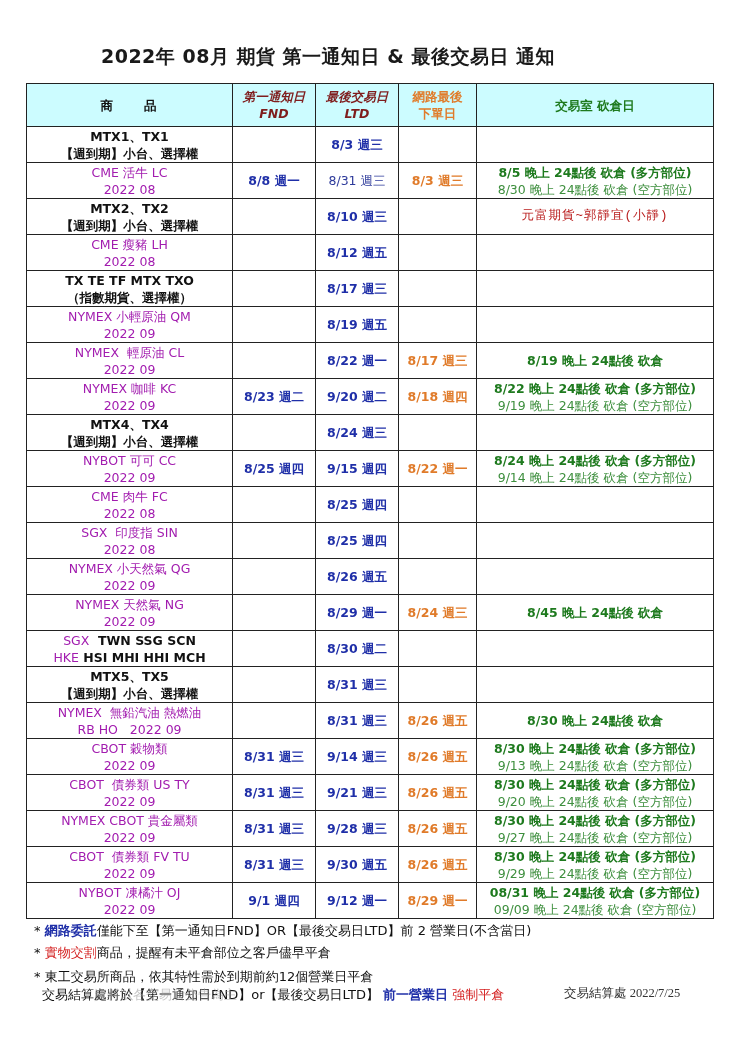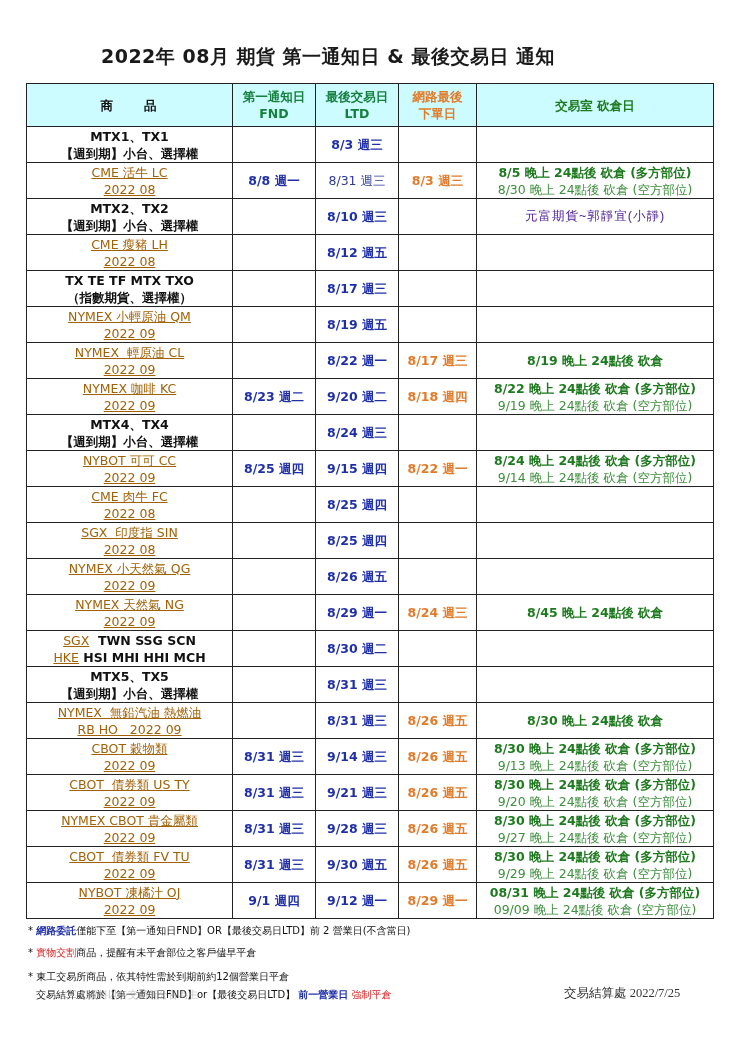--- a/index.html
+++ b/index.html
@@ -13,32 +13,32 @@
     position: absolute; left: 26px; top: 83px; width: 687px;
     border-collapse: collapse; table-layout: fixed;
   }
   table.sched th, table.sched td {
     border: 1.5px solid #222; text-align: center; vertical-align: middle;
     font-size: 12.5px; line-height: 17px; padding: 0 2px; overflow: hidden; white-space: nowrap;
   }
   table.sched thead th { background: #ccfcff; height: 43px; font-weight: bold; }
   table.sched tbody td { height: 36px; }
   .h-product { color: #111; letter-spacing: 2px; }
-  .h-fnd, .h-ltd { color: #15803d; }
+  .h-fnd, .h-ltd { color: #7f1d1d; font-style: italic; }
   .h-web { color: #e07b2a; font-weight: normal; }
   .h-desk { color: #1e7a1e; font-weight: normal; }
   .prod-bold { font-weight: bold; color: #111; }
-  .prod-link { color: #a16207; text-decoration: underline; font-weight: normal; margin-top: 21px; }
+  .prod-link { color: #a21caf; font-weight: normal; margin-top: 21px; }
   .blue-b { color: #1f2fa8; font-weight: bold; }
   .blue-n { color: #2d3a9a; font-weight: normal; }
   .orange-b { color: #e07b2a; font-weight: bold; }
   .green-b { color: #1e7a1e; font-weight: bold; }
   .green-n { color: #3e8f3e; font-weight: normal; }
-  .watermark { color: #4c1d95; font-family: Liberation Sans, sans-serif; font-size: 15px; letter-spacing: 1px; }
-  .notes { position: absolute; left: 28px; top: 920px; width: 680px; font-size: 10px; line-height: 22px; color: #111; }
+  .watermark { color: #b91c1c; font-family: Liberation Mono, monospace; font-size: 15px; letter-spacing: 1px; }
+  .notes { position: absolute; left: 34px; top: 920px; width: 680px; font-size: 13px; line-height: 22px; color: #111; }
   .note-line { display: block; white-space: nowrap; }
   .n-blue { color: #1f2fa8; font-weight: bold; }
   .n-red { color: #d42020; font-weight: normal; }
   .footer-line { position: relative; display: block; white-space: nowrap; padding-left: 8px; }
   .overlap { position: absolute; left: 60px; top: 0; color: #999; opacity: 0.55; }
   .signature { position: absolute; left: 564px; top: 985px; font-family: "Liberation Serif", "DejaVu Serif", serif; font-size: 12.5px; color: #333; }
 </style>
 </head>
 <body>
 

